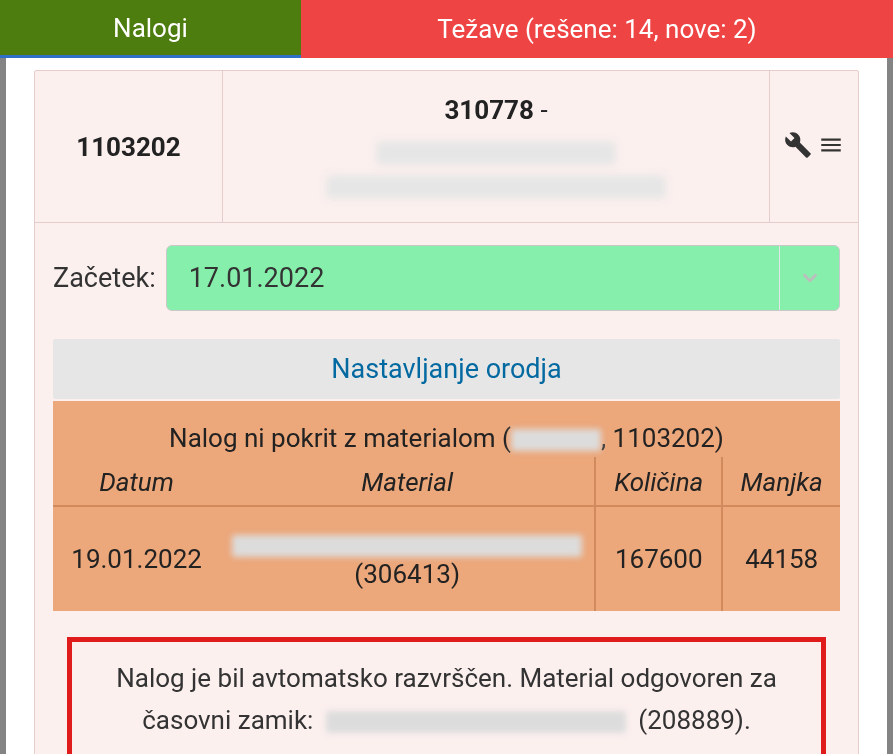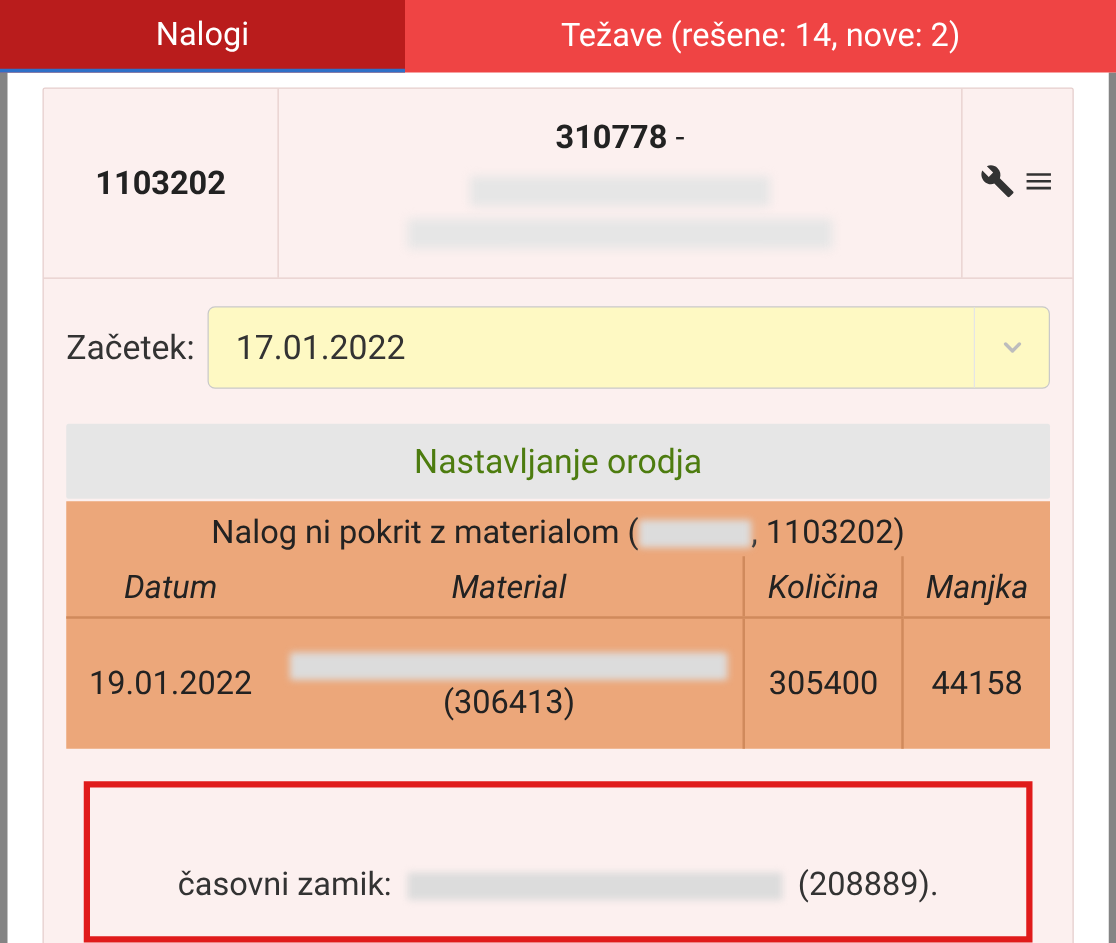--- a/index.html
+++ b/index.html
@@ -17,22 +17,22 @@
       height: 58px;
     }
     .tab {
       display: flex;
       align-items: center;
       justify-content: center;
       font-size: 26px;
       cursor: pointer;
     }
     .tab-orders {
-      width: 324px;
-      background: #b91c1c;
+      width: 301px;
+      background: #4d7c0f;
       color: #fff;
       border-bottom: 3px solid #2f6fc7;
     }
     .tab-issues {
       flex: 1;
       background: #ef4444;
       color: #fff;
     }
     .content {
       padding: 0;
@@ -127,60 +127,60 @@
       font-size: 27px;
       color: #333;
     }
     .dropdown {
       flex: 1;
       display: flex;
       align-items: center;
       height: 66px;
       border: 1px solid #c9c9c9;
       border-radius: 6px;
-      background: #fef9c3;
+      background: #86efac;
       padding: 0 0 0 22px;
       cursor: pointer;
     }
     .dropdown-value {
       flex: 1;
       font-size: 27px;
       color: #333;
     }
     .dropdown-chevron {
       width: 60px;
       display: flex;
       align-items: center;
       justify-content: center;
       border-left: 1px solid #e5e5e5;
       height: 100%;
     }
     .tool-bar {
       background: #e6e6e6;
       text-align: center;
       font-size: 27px;
-      color: #4d7c0f;
+      color: #0369a1;
       padding: 14px 0;
       border-radius: 2px;
       margin-bottom: 2px;
     }
     .material-table {
       width: 100%;
       border-collapse: collapse;
       background: #eca77a;
     }
     .material-table td, .material-table th {
       padding: 10px 12px;
       font-size: 26px;
       color: #222;
       text-align: center;
       font-weight: 400;
     }
     .mt-title-row td {
-      padding-top: 10px;
+      padding-top: 22px;
       padding-bottom: 4px;
     }
     .mt-header-row th {
       border-bottom: 2px solid #d08a5c;
       padding-bottom: 8px;
       font-style: italic;
     }
     .mt-col-divider {
       border-left: 2px solid #d08a5c;
     }
@@ -284,26 +284,26 @@
           <th>Material</th>
           <th class="mt-col-divider" style="width:130px">Količina</th>
           <th class="mt-col-divider" style="width:120px">Manjka</th>
         </tr>
         <tr class="mt-data-row">
           <td>19.01.2022</td>
           <td>
             <span class="mt-blur mt-blur-wide"></span><br>
             <span>(306413)</span>
           </td>
-          <td class="mt-col-divider">305400</td>
+          <td class="mt-col-divider">167600</td>
           <td class="mt-col-divider">44158</td>
         </tr>
       </tbody>
         </table>
 
       <div class="alert-box">
-        <br>
+        <span>Nalog je bil avtomatsko razvrščen. Material odgovoren za</span><br>
         <span>časovni zamik: </span><span class="alert-blur"></span><span> (208889).</span>
       </div>
 
     </div>
   </div>
 </div>
 
 </body></html>

